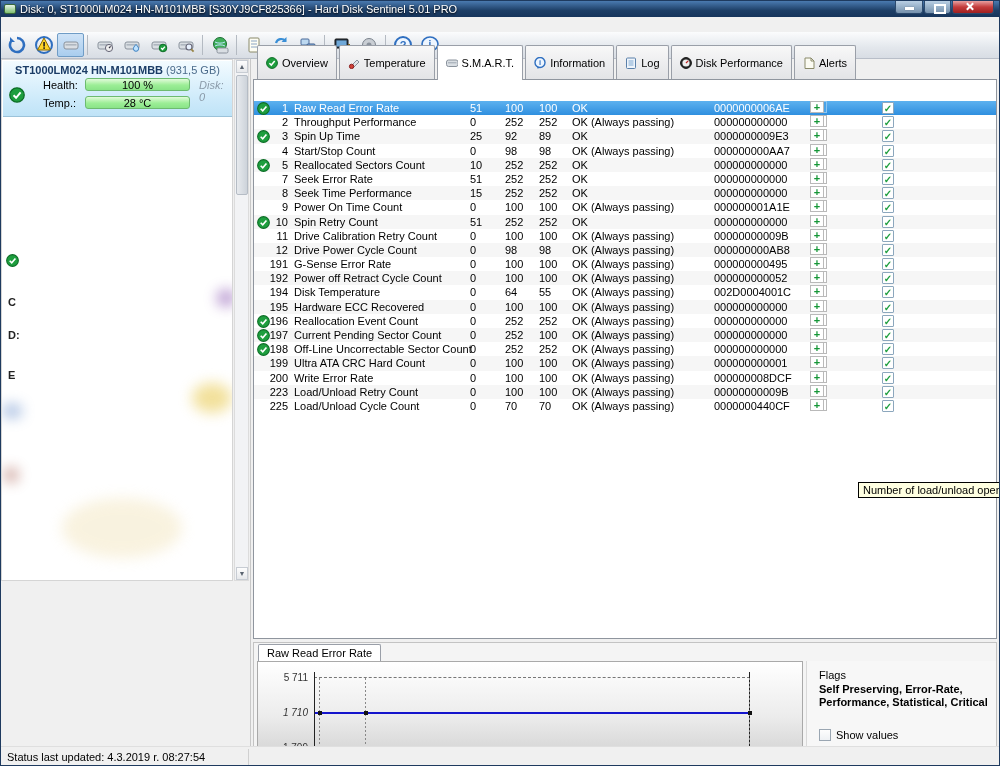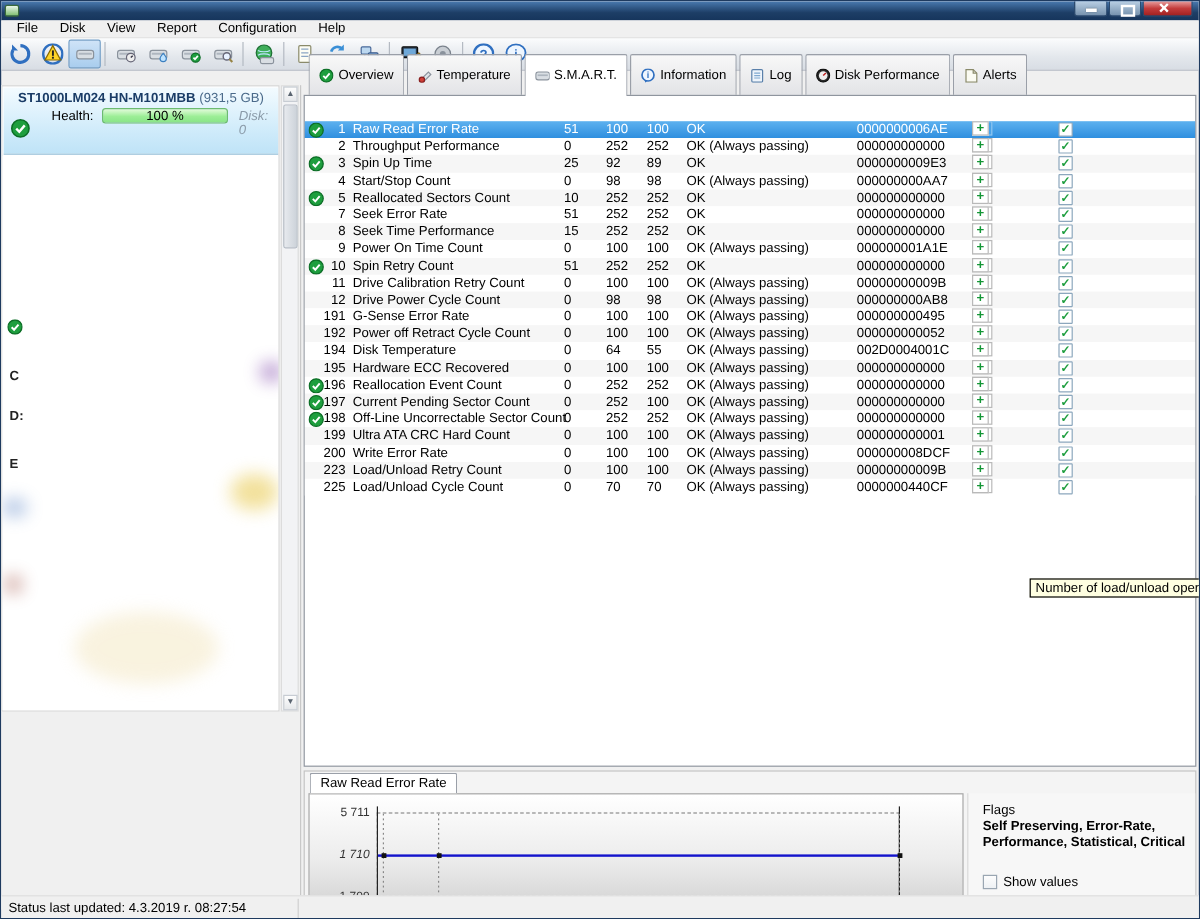--- a/index.html
+++ b/index.html
@@ -22,21 +22,21 @@
   .menu-item{padding:0 9px;height:15px;line-height:15px;cursor:default;}
   
   #toolbar{position:absolute;left:0;top:31px;width:100%;height:27px;background:linear-gradient(#fbfcfd,#e3e7ec 60%,#d8dde4);border-bottom:1px solid #b8bec8;display:flex;align-items:center;padding-left:2px;}
   .tb-btn{width:27px;height:24px;display:flex;align-items:center;justify-content:center;border:1px solid transparent;border-radius:2px;}
   .tb-btn.pressed{background:linear-gradient(#cfe3f7,#a9cdee);border-color:#6f9cc6;}
   .tb-sep{width:1px;height:20px;background:#b4bac2;margin:0 3px;}
   .tb-btn svg{display:block;}
   
   #main{position:absolute;left:0;top:58px;width:1000px;height:687px;}
   
-  #sidebar{position:absolute;left:0;top:12px;width:250px;height:687px;background:#f0f0f0;border-right:1px solid #c8c8c8;}
+  #sidebar{position:absolute;left:0;top:0;width:250px;height:687px;background:#f0f0f0;border-right:1px solid #c8c8c8;}
   #sidebar-list{position:absolute;left:0;top:0;width:232px;height:522px;background:#fff;border:1px solid #d5d5d5;overflow:hidden;}
   #disk-card{position:absolute;left:1px;top:1px;width:229px;height:56px;background:linear-gradient(#f3fbff,#cdeafa 70%,#bfe3f7);border-bottom:1px solid #9cc3da;}
   #disk-title{text-align:center;padding-top:3px;font-weight:bold;color:#1a3c66;}
   #disk-size{font-weight:normal;color:#4a6a8a;}
   .gauge-row{position:relative;height:16px;margin-top:2px;}
   .gauge-label{position:absolute;left:40px;top:1px;}
   .gauge-bar{position:absolute;left:82px;top:0;width:105px;height:13px;background:linear-gradient(#e2fbda,#9cee96 55%,#8ae488);border:1px solid #6dbb70;border-radius:3px;text-align:center;line-height:12px;}
   #disk-no{position:absolute;left:196px;top:1px;font-style:italic;color:#8a9aa8;}
   #health-check{position:absolute;left:6px;top:26px;}
   #redacted{position:absolute;left:0;top:58px;width:230px;height:462px;background:#fff;}
@@ -96,35 +96,28 @@
   #statusbar .pane-sep{position:absolute;left:247px;top:2px;width:1px;height:16px;background:#d0d0d0;}
   .chk{display:inline-block;}
 </style>
 </head>
 <body>
 
 <div id="app">
 
   <div id="titlebar">
     <div id="app-icon"></div>
+    <div id="title-text">Disk: 0, ST1000LM024 HN-M101MBB [S30YJ9CF825366]  -  Hard Disk Sentinel 5.01 PRO</div>
     <div id="caption-buttons">
       <div class="cap-btn min"></div>
       <div class="cap-btn max"></div>
       <div class="cap-btn close"></div>
     </div>
   </div>
 
-  <div id="menubar">
-      <div class="menu-item">File</div>
-      <div class="menu-item">Disk</div>
-      <div class="menu-item">View</div>
-      <div class="menu-item">Report</div>
-      <div class="menu-item">Configuration</div>
-      <div class="menu-item">Help</div>
-    </div>
 
   <div id="toolbar">
       <div class="tb-btn">
         <svg width="18" height="18" viewBox="0 0 18 18">
           <path d="M9 2a7 7 0 1 1-6.2 3.7" fill="none" stroke="#2f6fc0" stroke-width="2.6"></path>
           <path d="M2 1v5h5z" fill="#2f6fc0"></path>
         </svg>
       </div>
       <div class="tb-btn">
         <svg width="18" height="18" viewBox="0 0 18 18">
@@ -242,20 +235,24 @@
             <span id="disk-size">(931,5 GB)</span>
           </div>
           <span id="health-check" class="chk"><svg width="16" height="16" viewBox="0 0 12 12">
                 <circle cx="6" cy="6" r="5.4" fill="#1e9e3e" stroke="#0c6e26"></circle>
                 <path d="M3.4 6.2l1.9 1.9 3.4-4" stroke="#fff" stroke-width="1.5" fill="none"></path>
               </svg></span>
           <div class="gauge-row">
             <span class="gauge-label">Health:</span>
             <div class="gauge-bar">100 %</div>
             <span id="disk-no">Disk: 0</span>
+          </div>
+          <div class="gauge-row">
+            <span class="gauge-label">Temp.:</span>
+            <div class="gauge-bar">28 °C</div>
           </div>
         </div>
         <div id="redacted">
           <span id="redact-check" class="chk"><svg width="13" height="13" viewBox="0 0 12 12">
                 <circle cx="6" cy="6" r="5.4" fill="#1e9e3e" stroke="#0c6e26"></circle>
                 <path d="M3.4 6.2l1.9 1.9 3.4-4" stroke="#fff" stroke-width="1.5" fill="none"></path>
               </svg></span>
           <div class="blur-blob" style="left:215px;top:172px;width:18px;height:16px;background:#7030a0;"></div>
           <div class="blur-blob" style="left:190px;top:265px;width:40px;height:30px;background:#e8c84a;"></div>
           <div class="blur-blob" style="left:60px;top:380px;width:120px;height:60px;background:#f0e0b0;opacity:.4;"></div>

